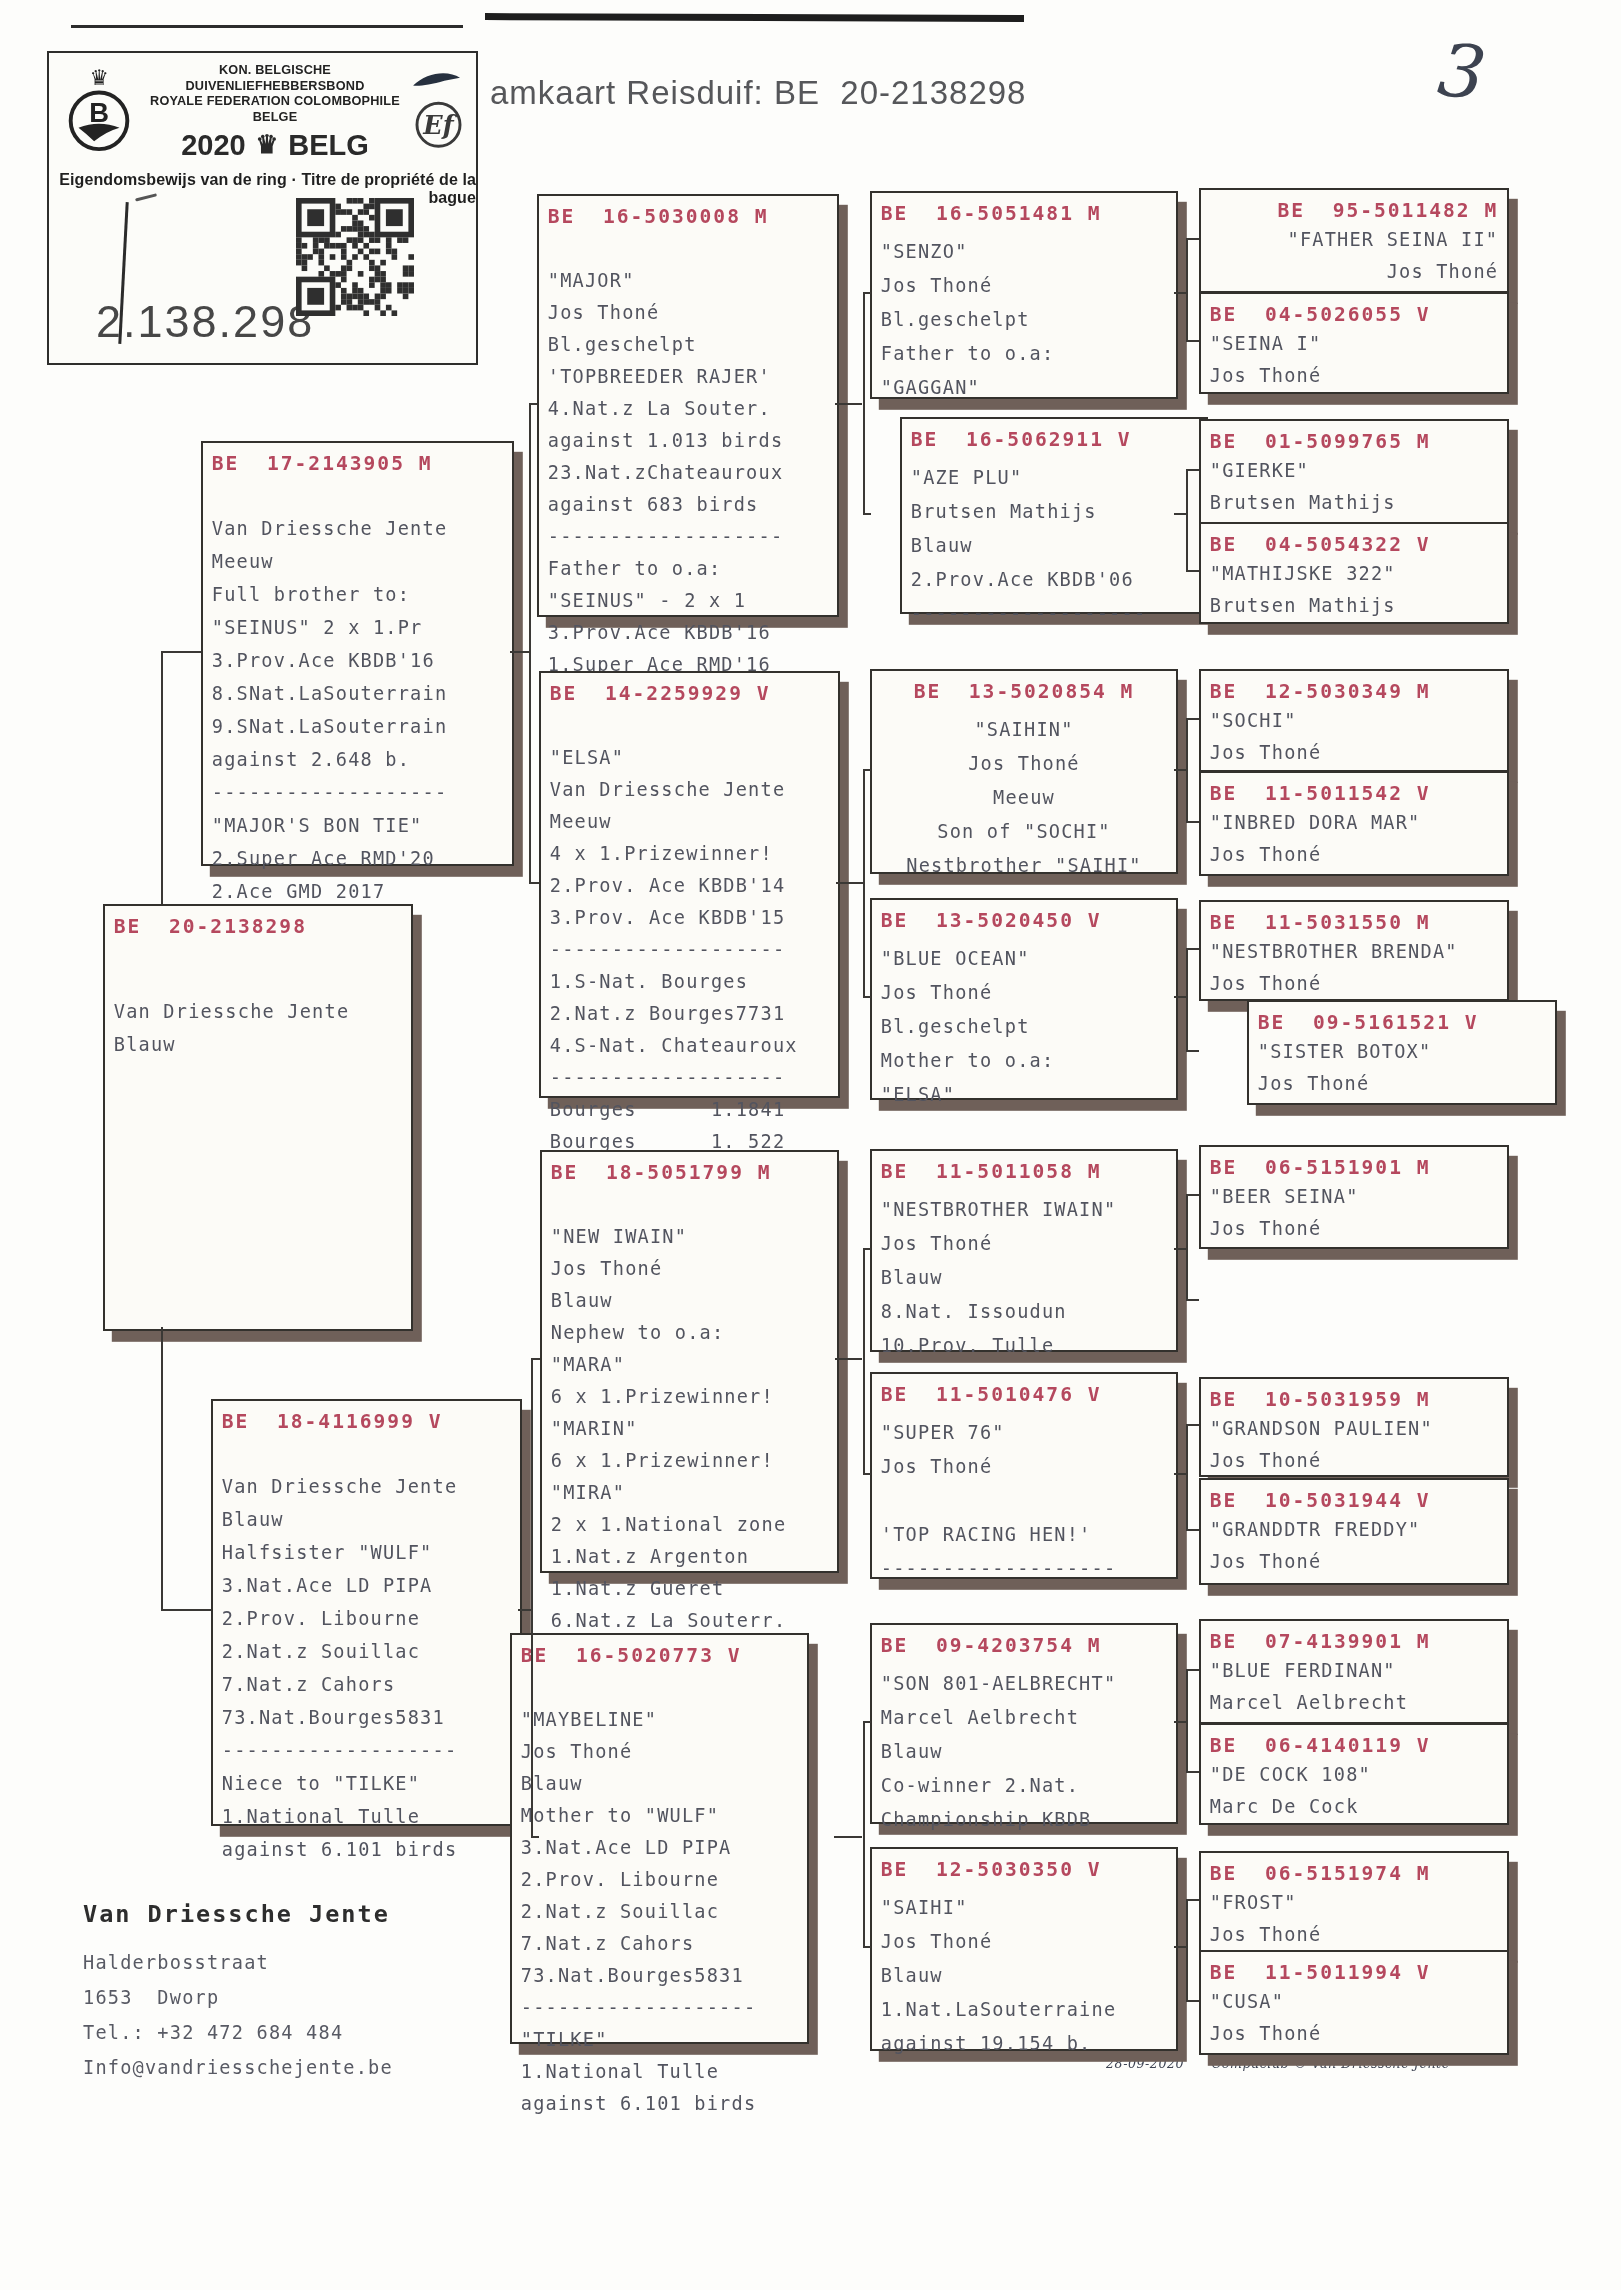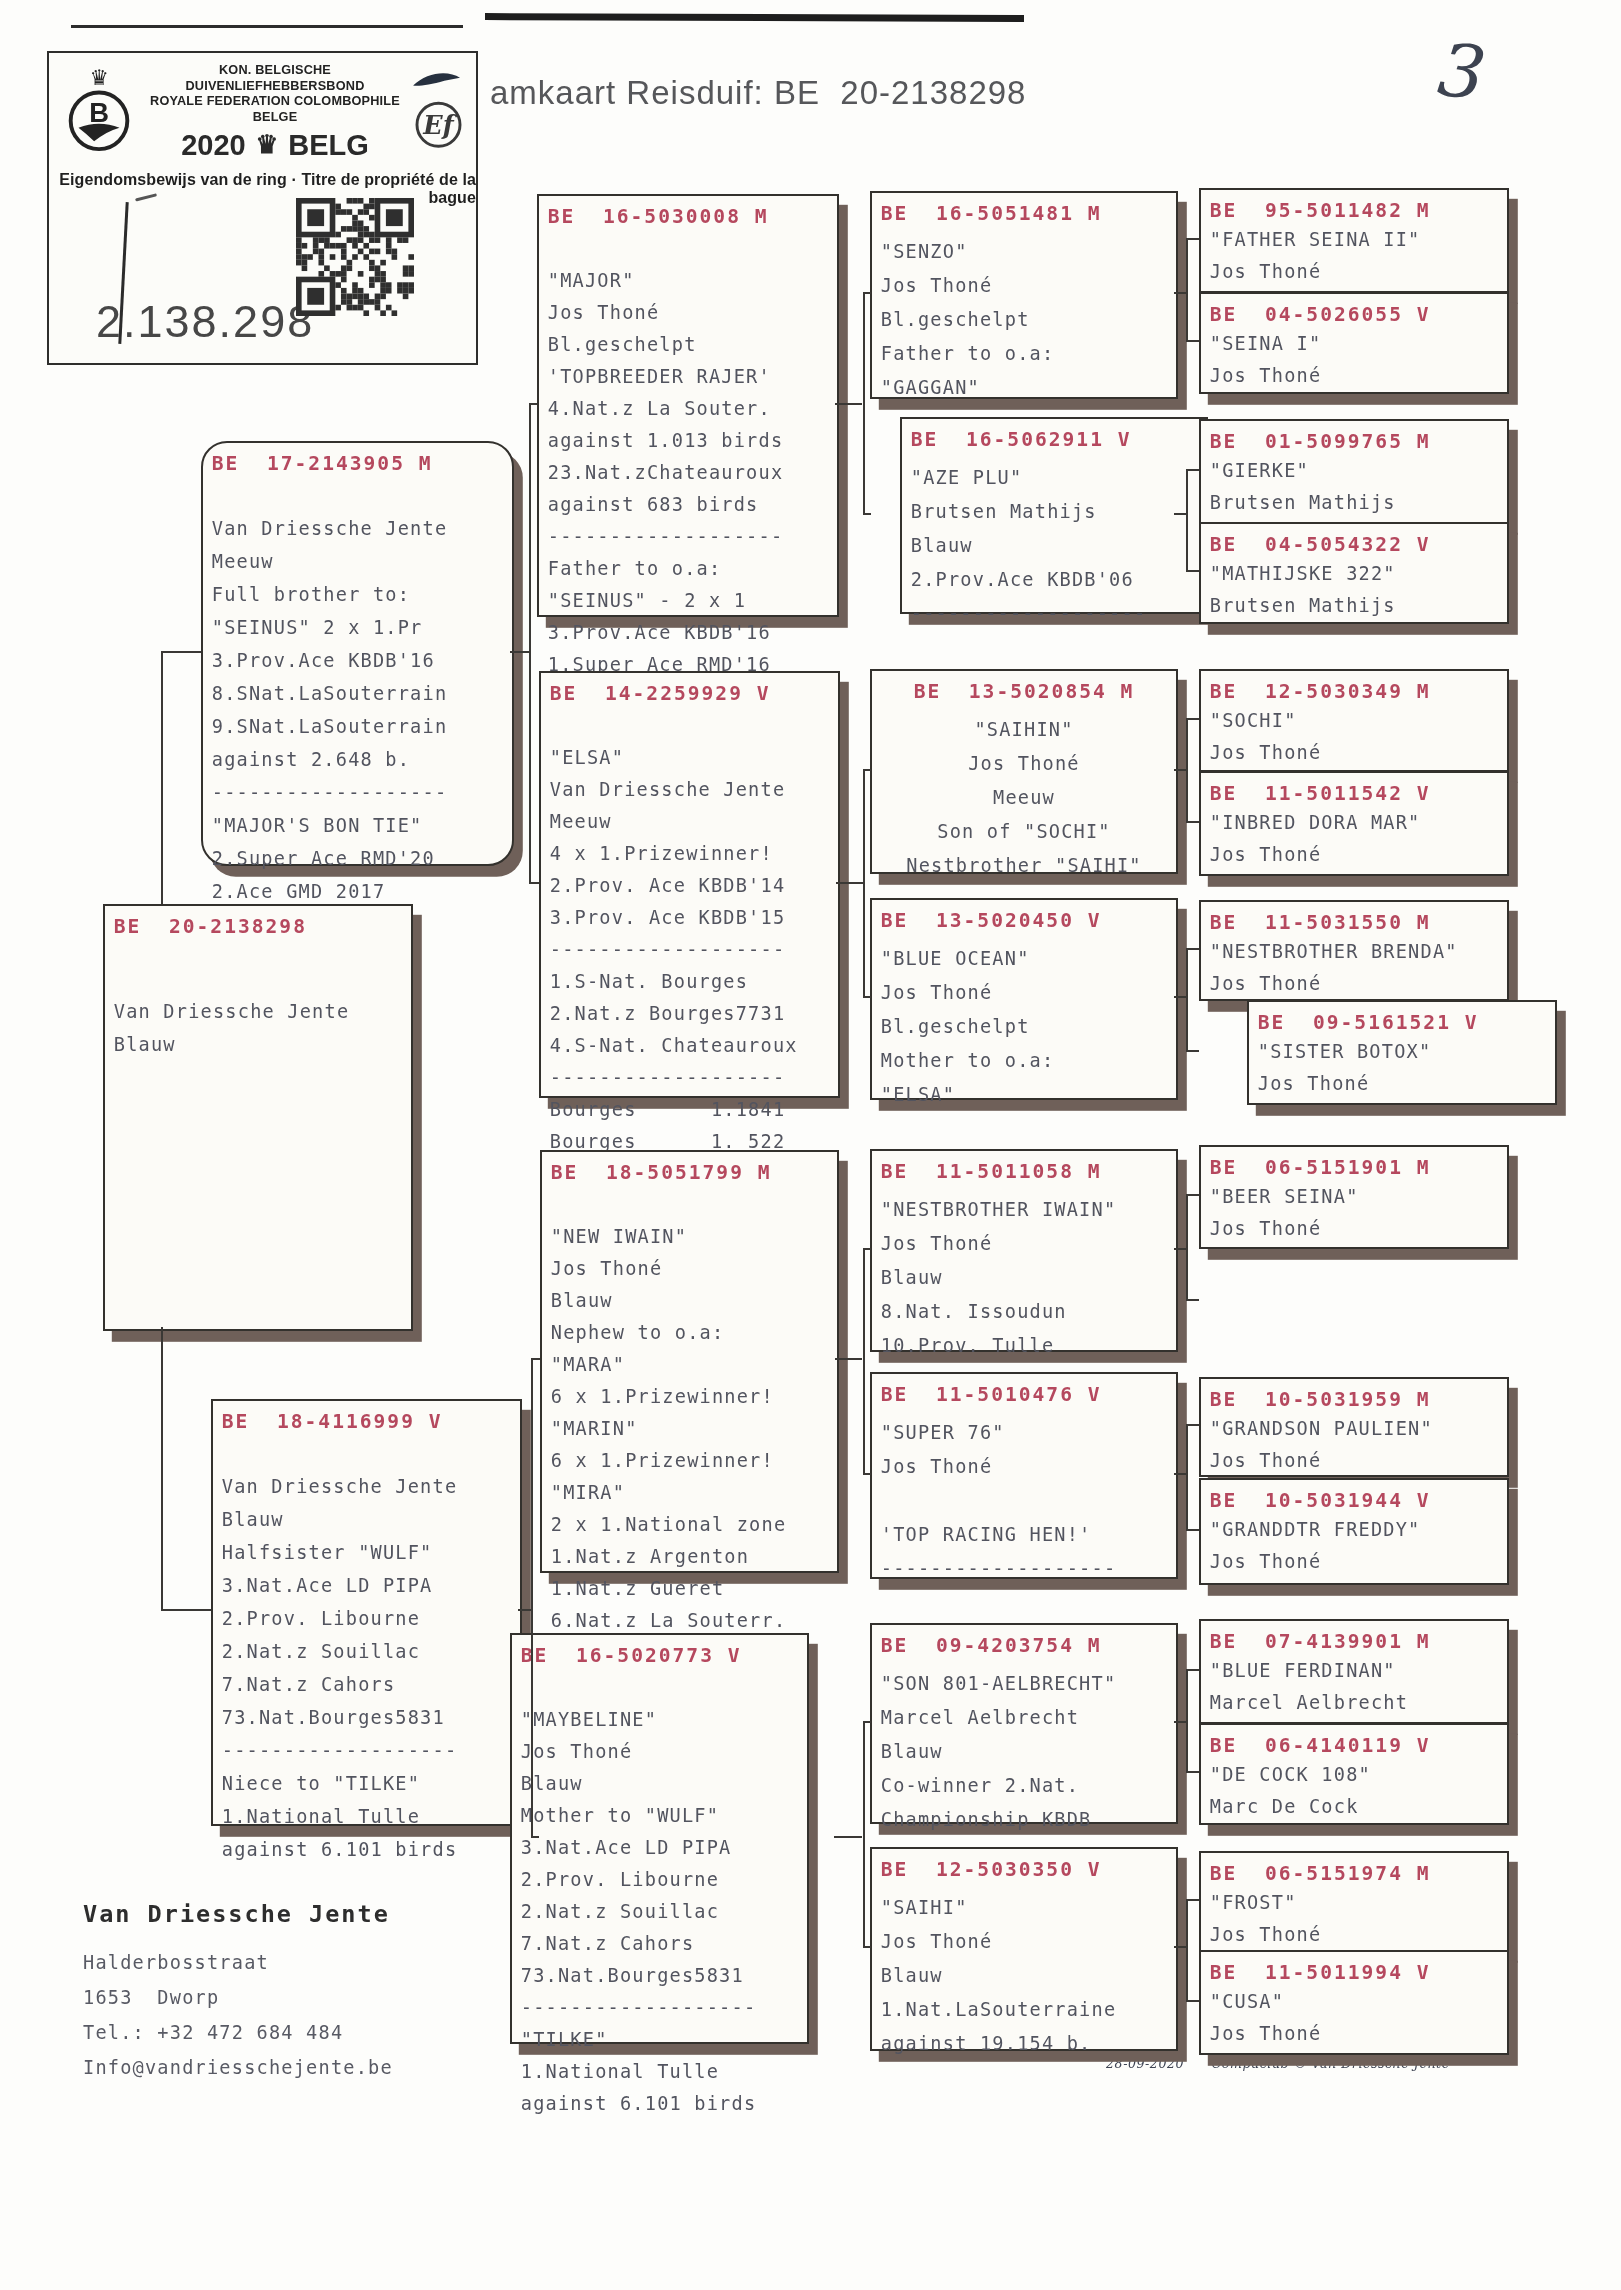--- a/index.html
+++ b/index.html
@@ -261,21 +261,21 @@
 
   <div class="footer"><span>28-09-2020</span><span>Compuclub © Van Driessche Jente</span></div>
 
 <div class="pbox g1" style="left: 103px; top: 904px; width: 306px; height: 423px;">
     <div class="pbox-ring">BE  20-2138298</div>
     <div class="pbox-body">
         <div class="pline">Van Driessche Jente</div>
         <div class="pline">Blauw</div>
       </div>
   </div>
-    <div class="pbox g2" style="left: 201px; top: 441px; width: 309px; height: 421px; border-radius: 26px;">
+    <div class="pbox g2" style="left: 201px; top: 441px; width: 309px; height: 421px;">
     <div class="pbox-ring">BE  17-2143905 M</div>
     <div class="pbox-body">
         <div class="pline">Van Driessche Jente</div>
         <div class="pline">Meeuw</div>
         <div class="pline">Full brother to:</div>
         <div class="pline">"SEINUS" 2 x 1.Pr</div>
         <div class="pline">3.Prov.Ace KBDB'16</div>
         <div class="pline">8.SNat.LaSouterrain</div>
         <div class="pline">9.SNat.LaSouterrain</div>
         <div class="pline">against 2.648 b.</div>
@@ -447,21 +447,21 @@
     <div class="pbox g4" style="left: 870px; top: 1847px; width: 304px; height: 200px;">
     <div class="pbox-ring">BE  12-5030350 V</div>
     <div class="pbox-body">
         <div class="pline">"SAIHI"</div>
         <div class="pline">Jos Thoné</div>
         <div class="pline">Blauw</div>
         <div class="pline">1.Nat.LaSouterraine</div>
         <div class="pline">against 19.154 b.</div>
       </div>
   </div>
-    <div class="pbox g5" style="left: 1199px; top: 188px; width: 306px; height: 101px;">
+    <div class="pbox g5" style="left: 1199px; top: 188px; width: 306px; height: 101px; text-align: right;">
     <div class="pbox-ring">BE  95-5011482 M</div>
     <div class="pbox-body">
         <div class="pline">"FATHER SEINA II"</div>
         <div class="pline">Jos Thoné</div>
       </div>
   </div>
     <div class="pbox g5" style="left: 1199px; top: 292px; width: 306px; height: 98px;">
     <div class="pbox-ring">BE  04-5026055 V</div>
     <div class="pbox-body">
         <div class="pline">"SEINA I"</div>

